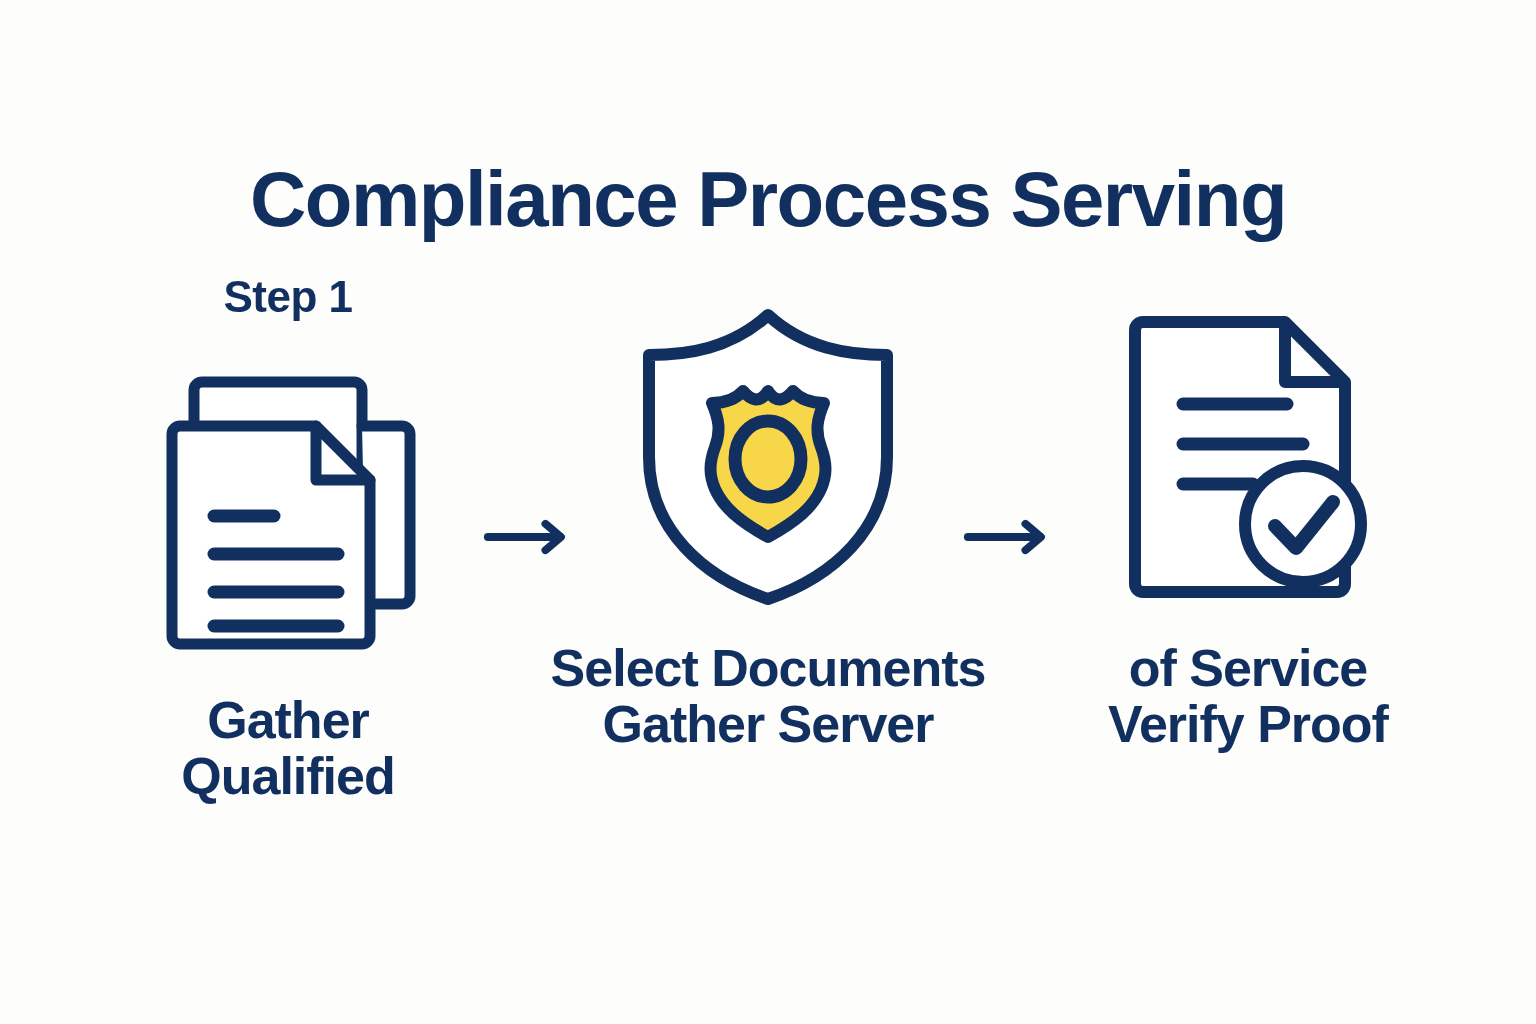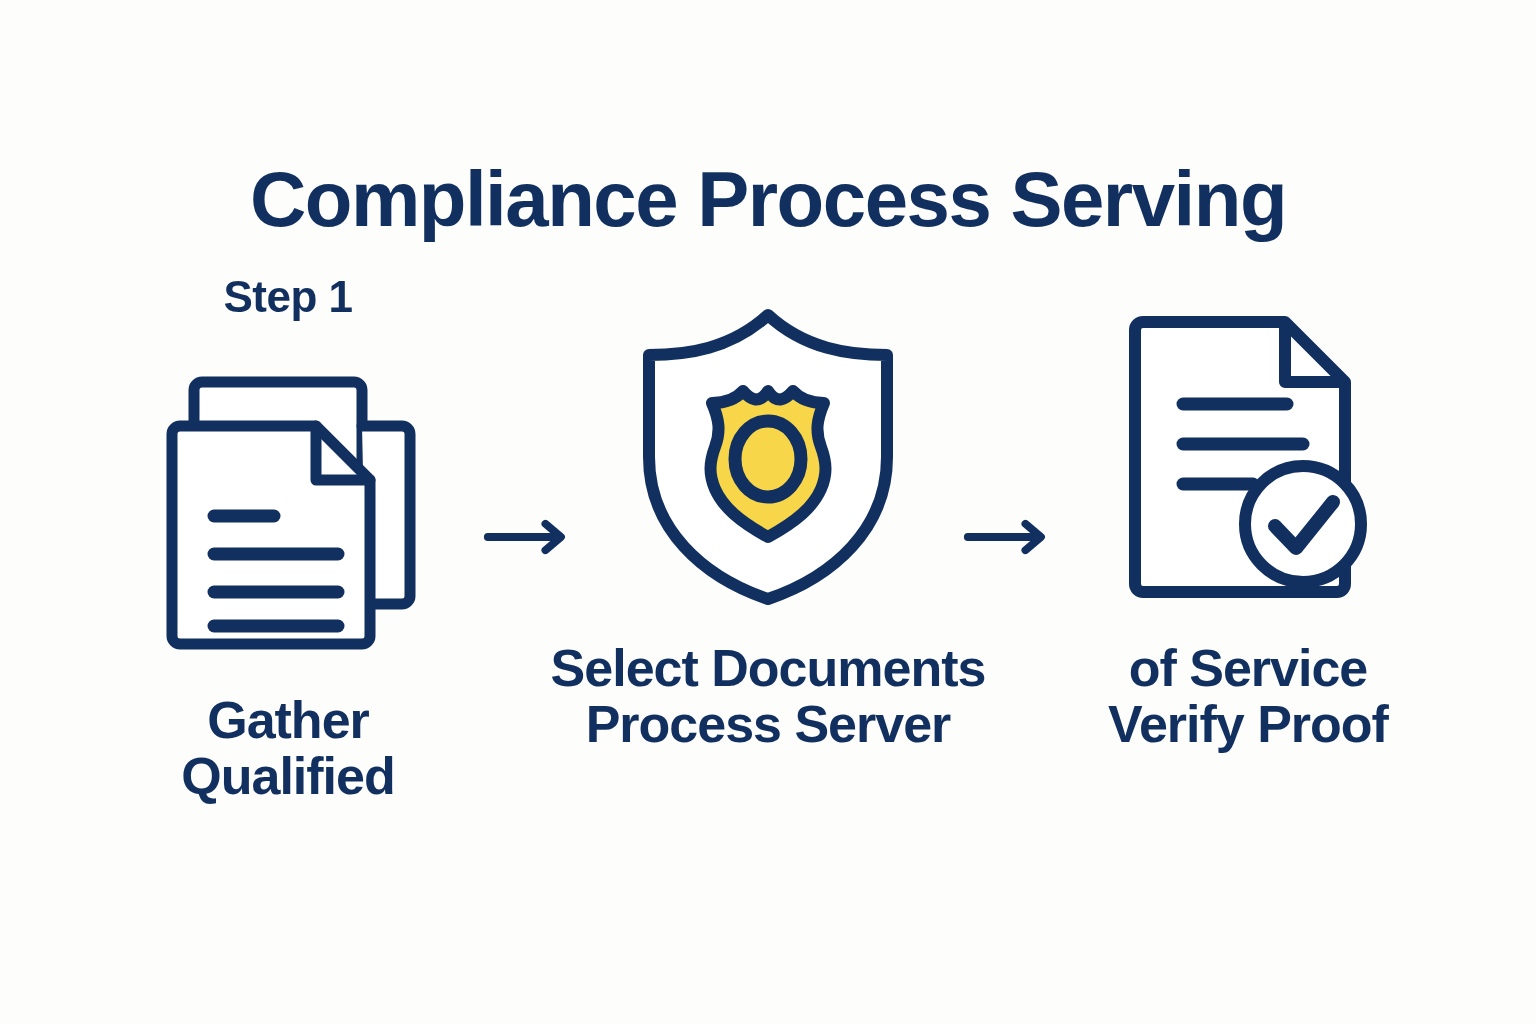--- a/index.html
+++ b/index.html
@@ -170,21 +170,21 @@
                    C102 214 86 200 78 182
                    C72 168 72 156 78 140
                    C84 124 82 112 75 96 Z" fill="#f8d64a" stroke="#12305f" stroke-width="12" stroke-linejoin="round"></path>
 
           <ellipse cx="131" cy="152" rx="33" ry="38" fill="none" stroke="#12305f" stroke-width="13"></ellipse>
         </svg>
       </div>
 
       <div class="step-caption">
         <span class="cap-line">Select Documents</span>
-        <span class="cap-line">Process Server</span>
+        <span class="cap-line">Gather Server</span>
       </div>
     </div>
 
     <div class="arrow">
       <svg width="150" height="60" viewBox="0 0 150 60">
         <g fill="none" stroke="#12305f" stroke-width="13" stroke-linecap="round" stroke-linejoin="round">
           <line x1="8" y1="30" x2="128" y2="30"></line>
           <polyline points="104,8 130,30 104,52"></polyline>
         </g>
       </svg>

